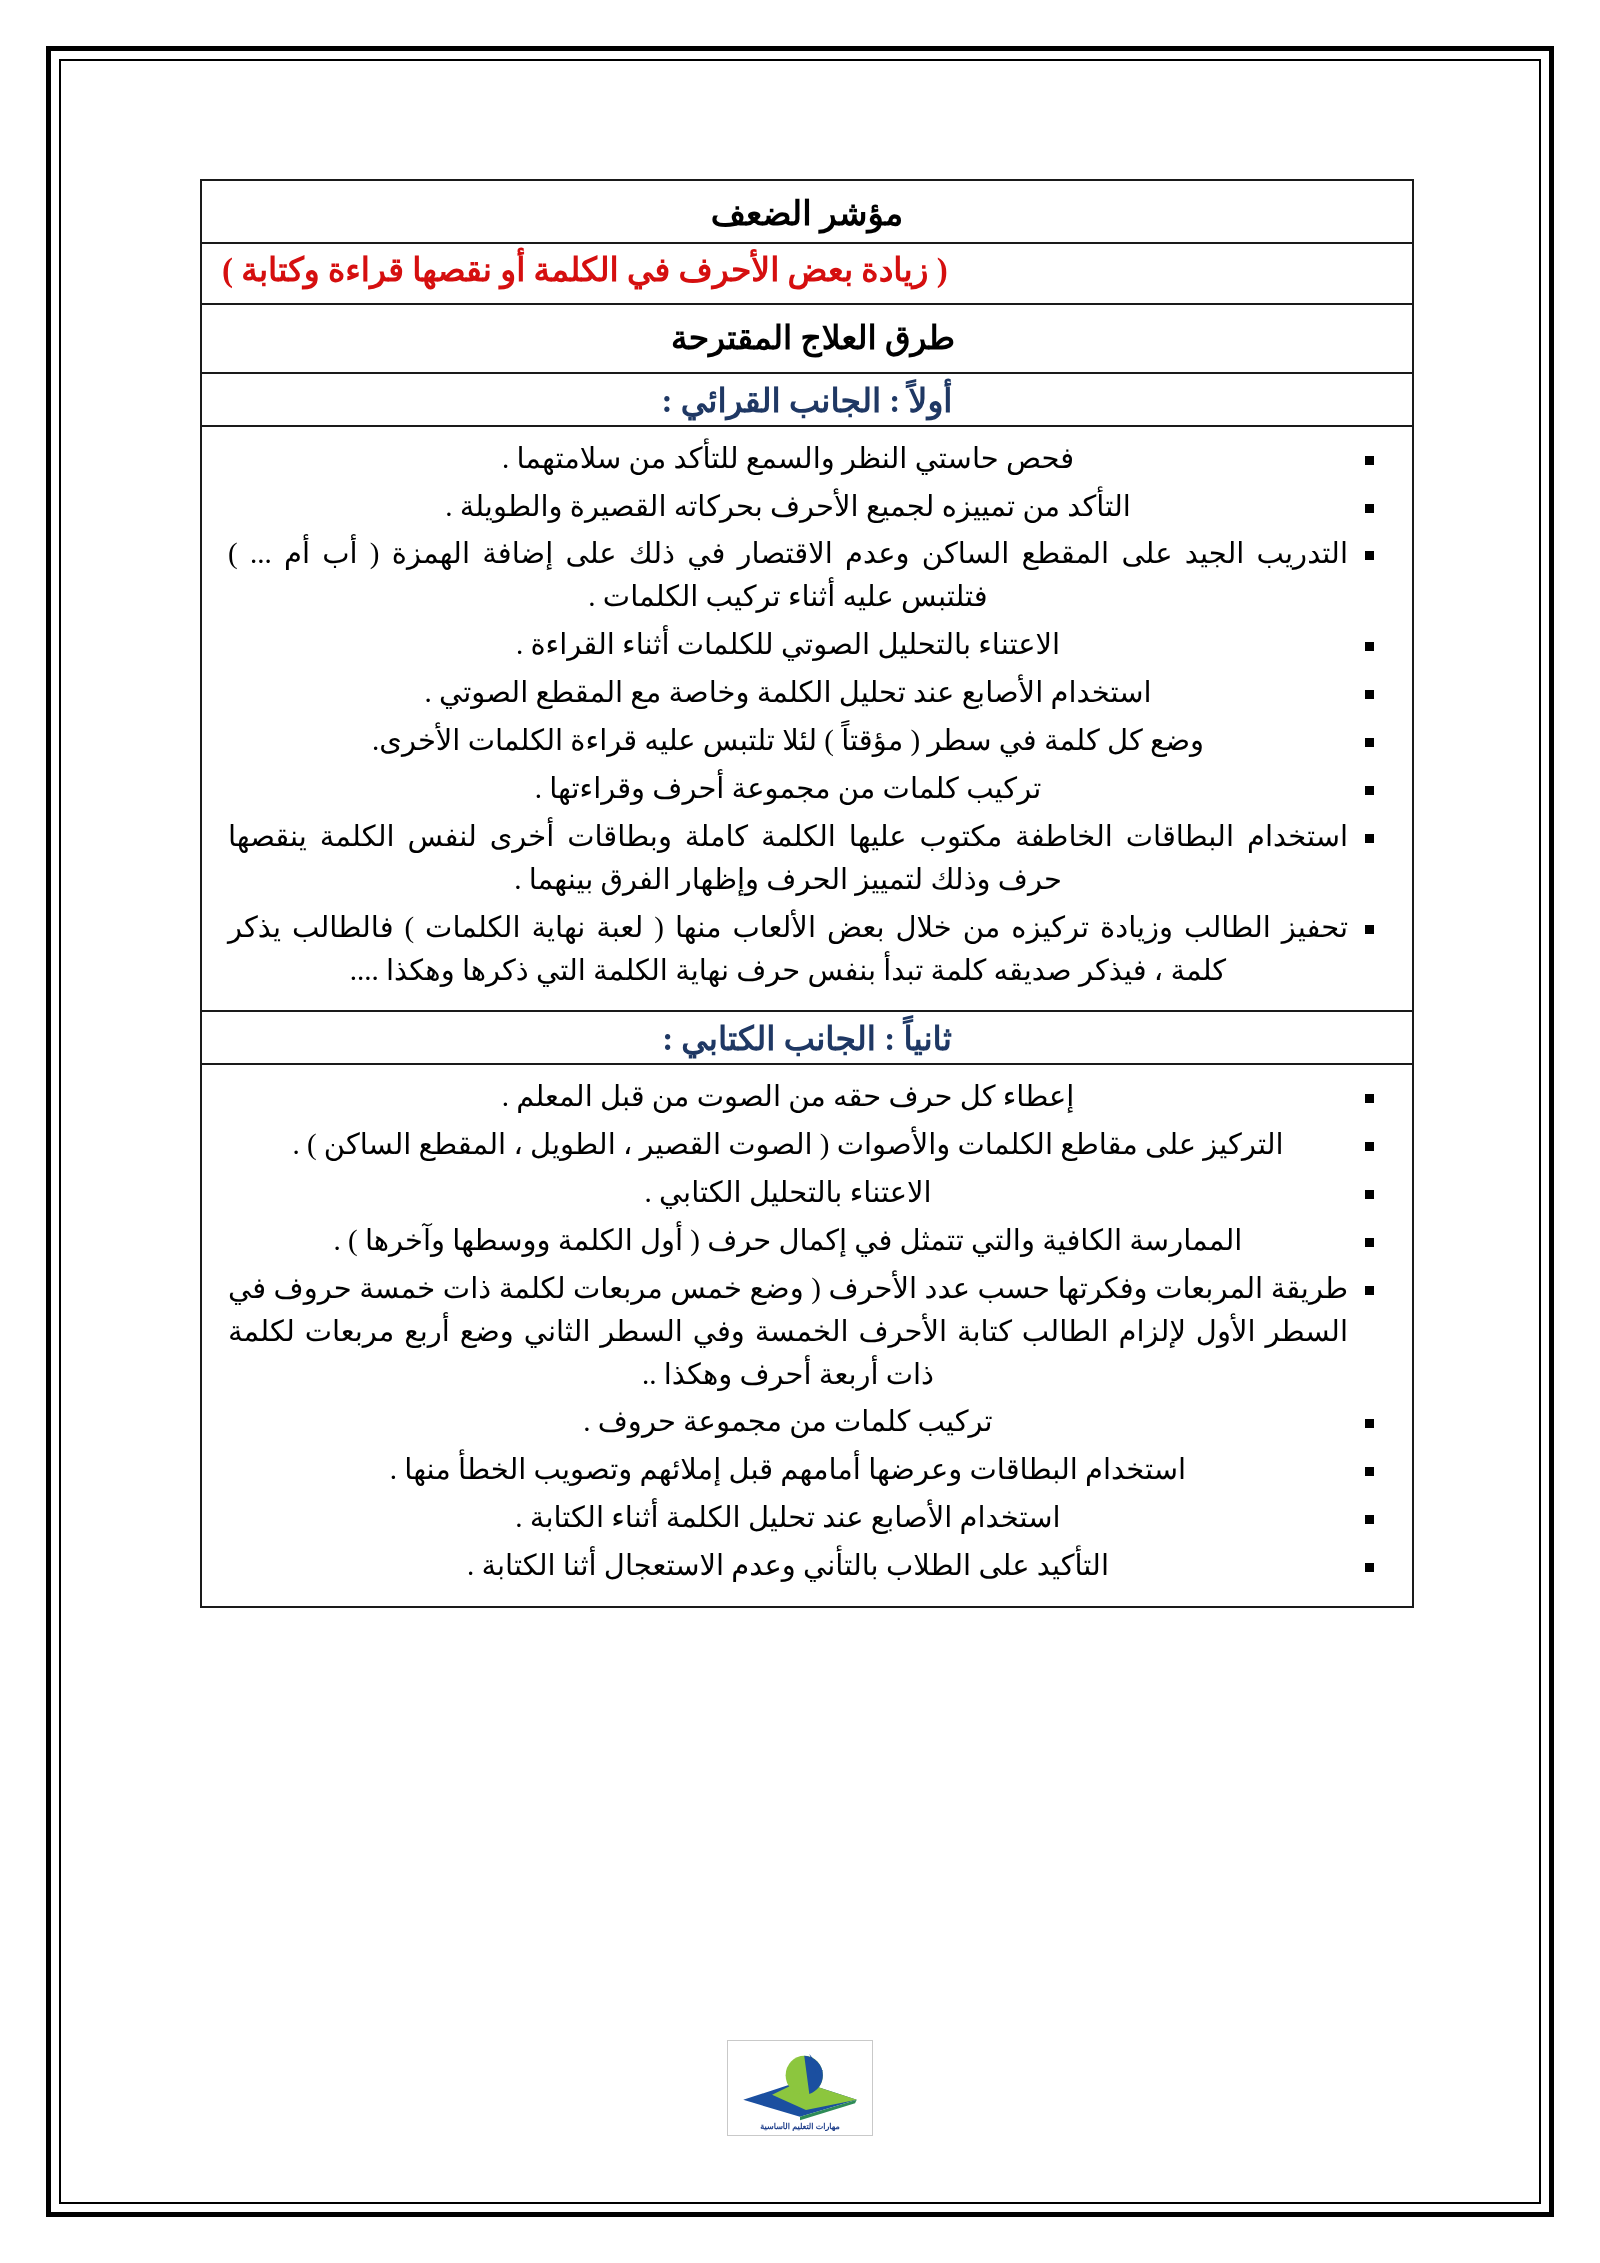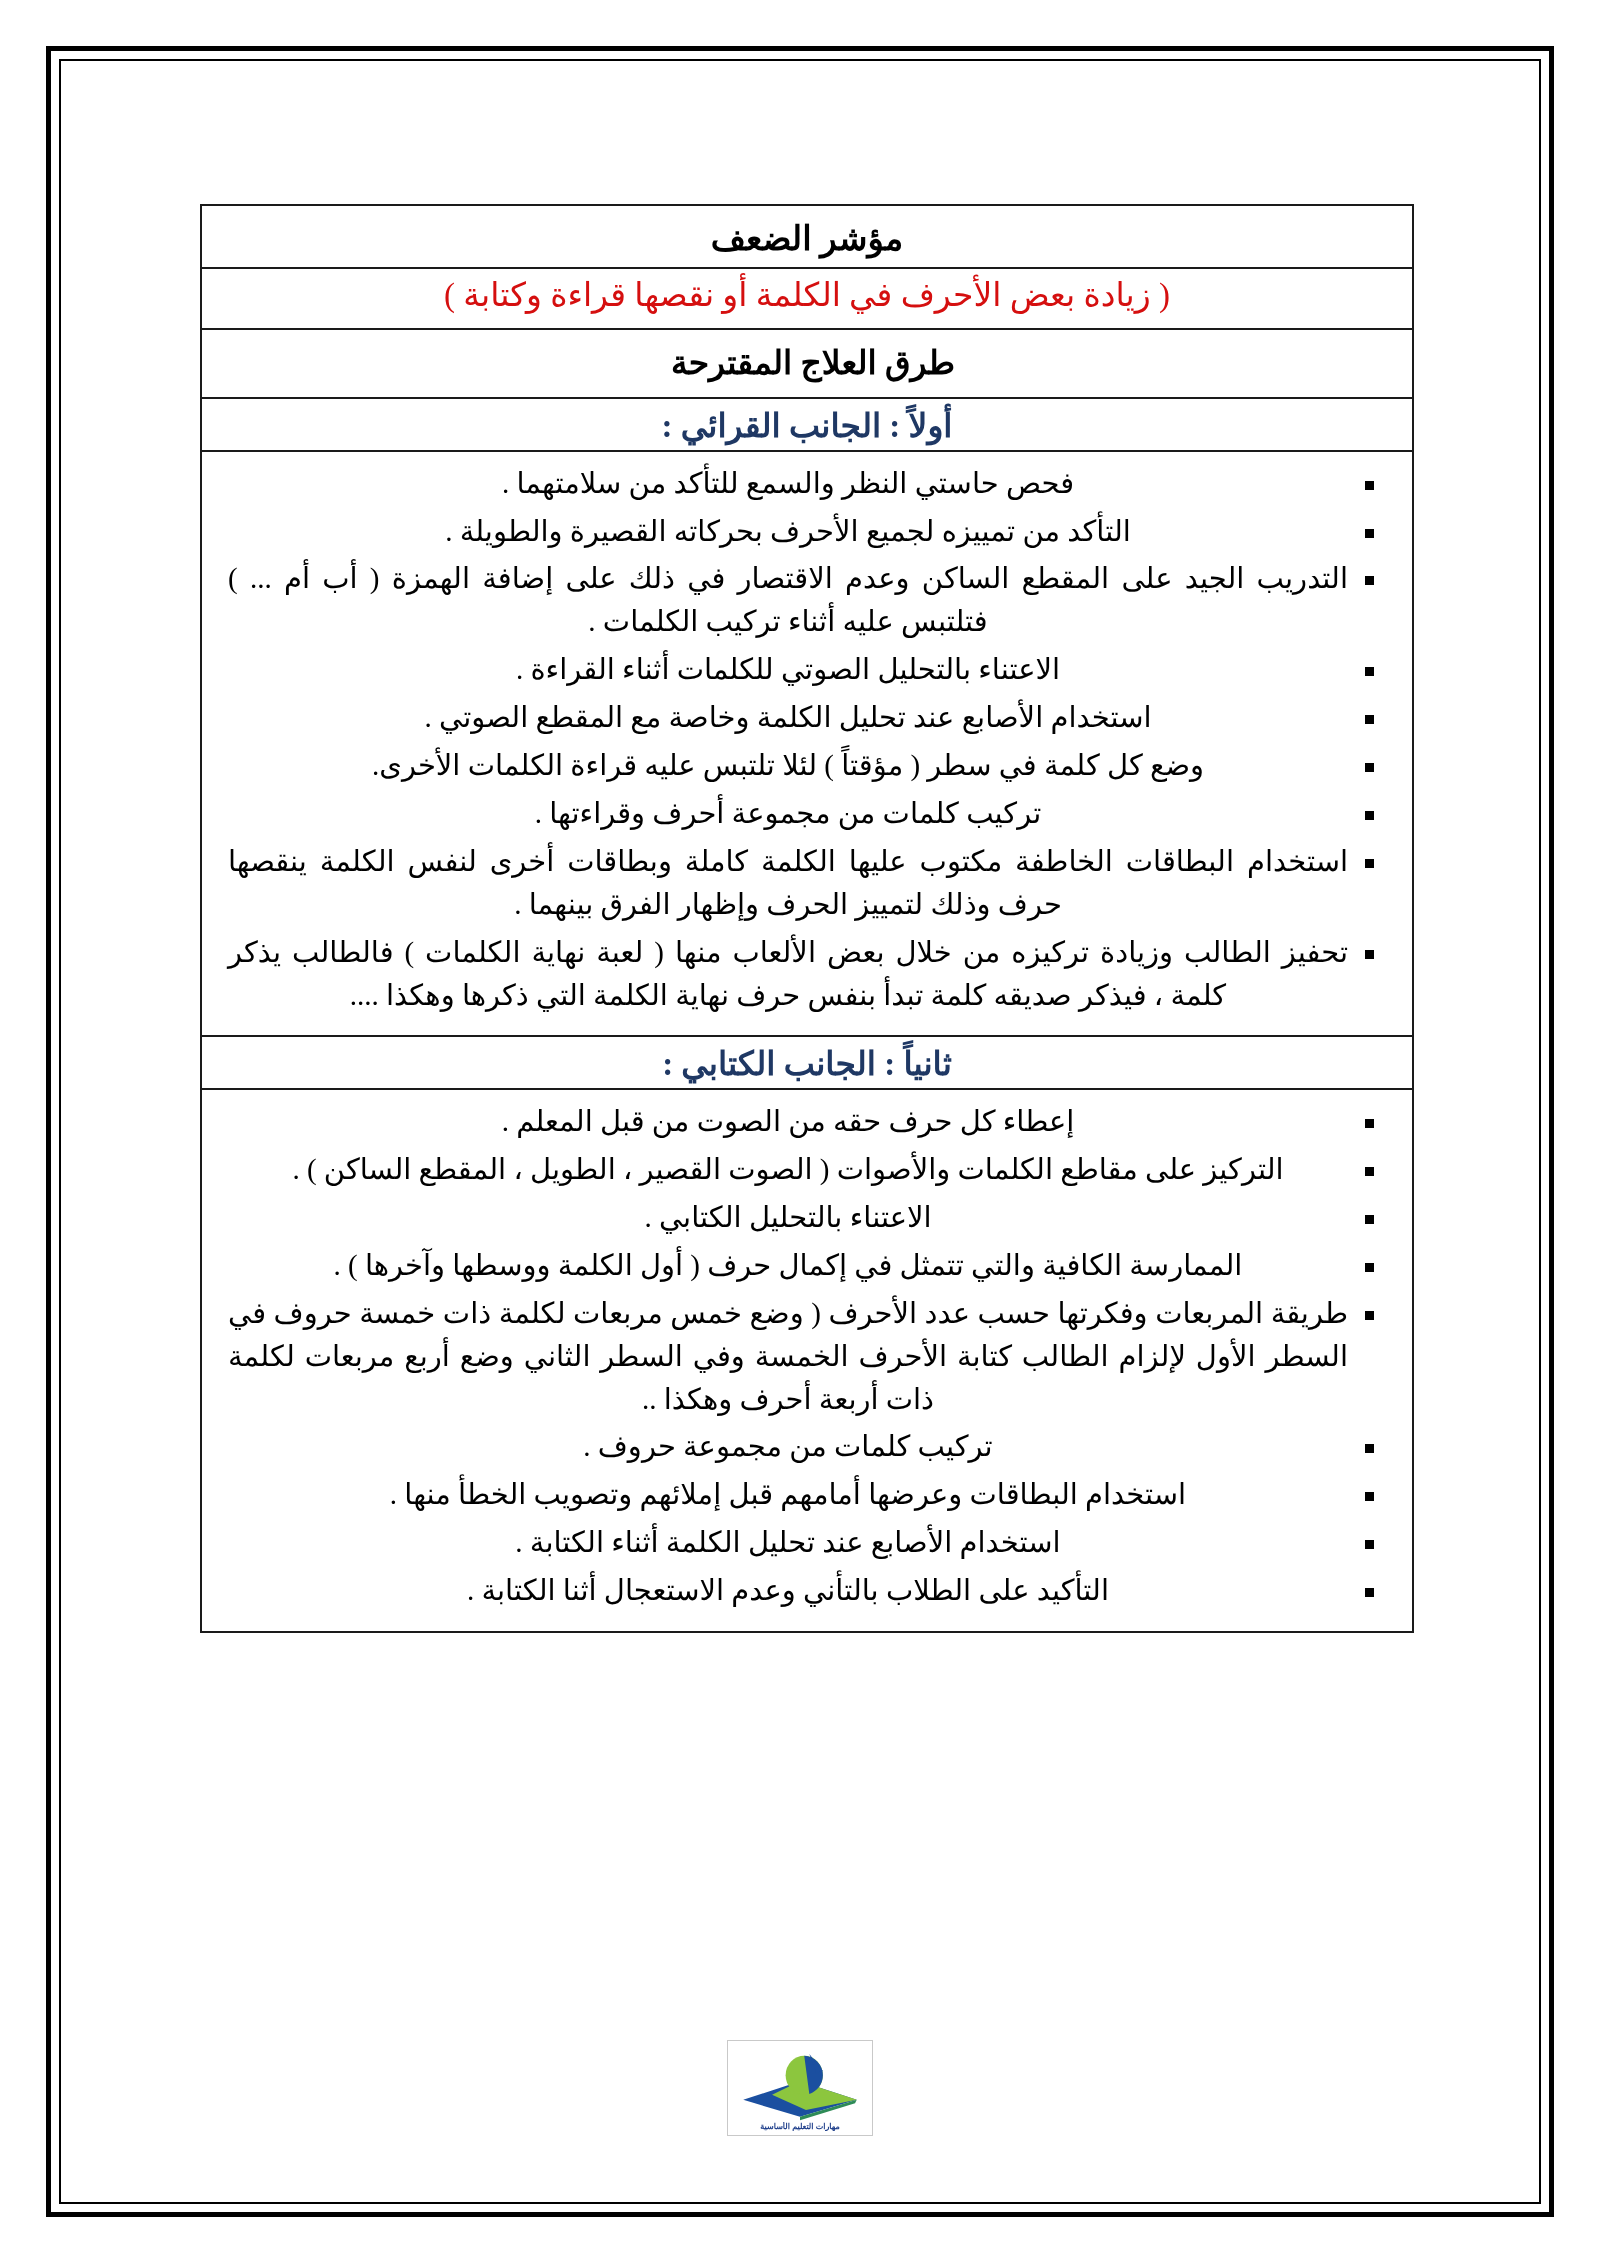--- a/index.html
+++ b/index.html
@@ -40,21 +40,21 @@
     left: 0;
     top: 0;
     width: 1600px;
     height: 2263px;
   }
 
   
   .doc-table {
     position: absolute;
     right: 186px;
-    top: 204px;
+    top: 179px;
     width: 1214px;
     border: 2px solid #1a1a1a;
     box-sizing: border-box;
     background: #ffffff;
   }
 
   .row {
     border-bottom: 2px solid #1a1a1a;
     box-sizing: border-box;
   }
@@ -64,22 +64,22 @@
     text-align: center;
     font-weight: bold;
     font-size: 34px;
     color: #000000;
     padding: 12px 20px 6px 20px;
     line-height: 1.25;
     letter-spacing: 0.5px;
   }
 
   .title-red {
-    text-align: center;
-    font-weight: normal;
+    text-align: left;
+    font-weight: bold;
     font-size: 33px;
     color: #d50f0f;
     padding: 6px 20px 12px 20px;
     line-height: 1.25;
   }
 
   .title-methods {
     text-align: center;
     font-weight: bold;
     font-size: 33px;

